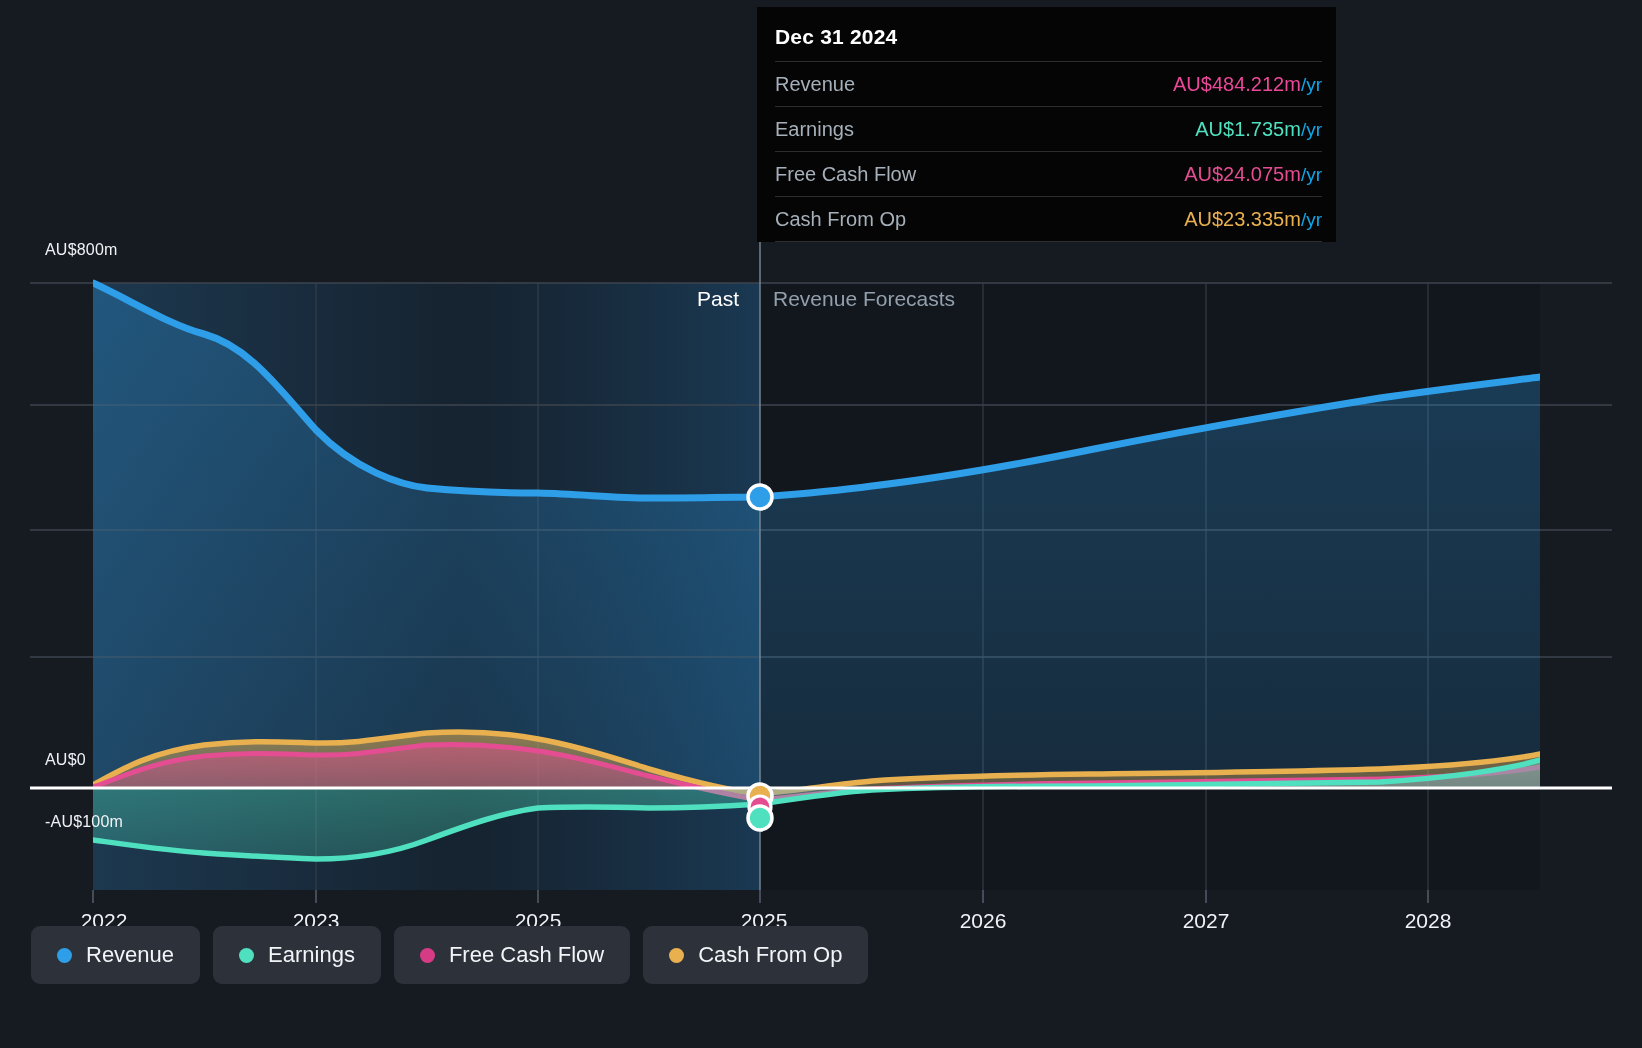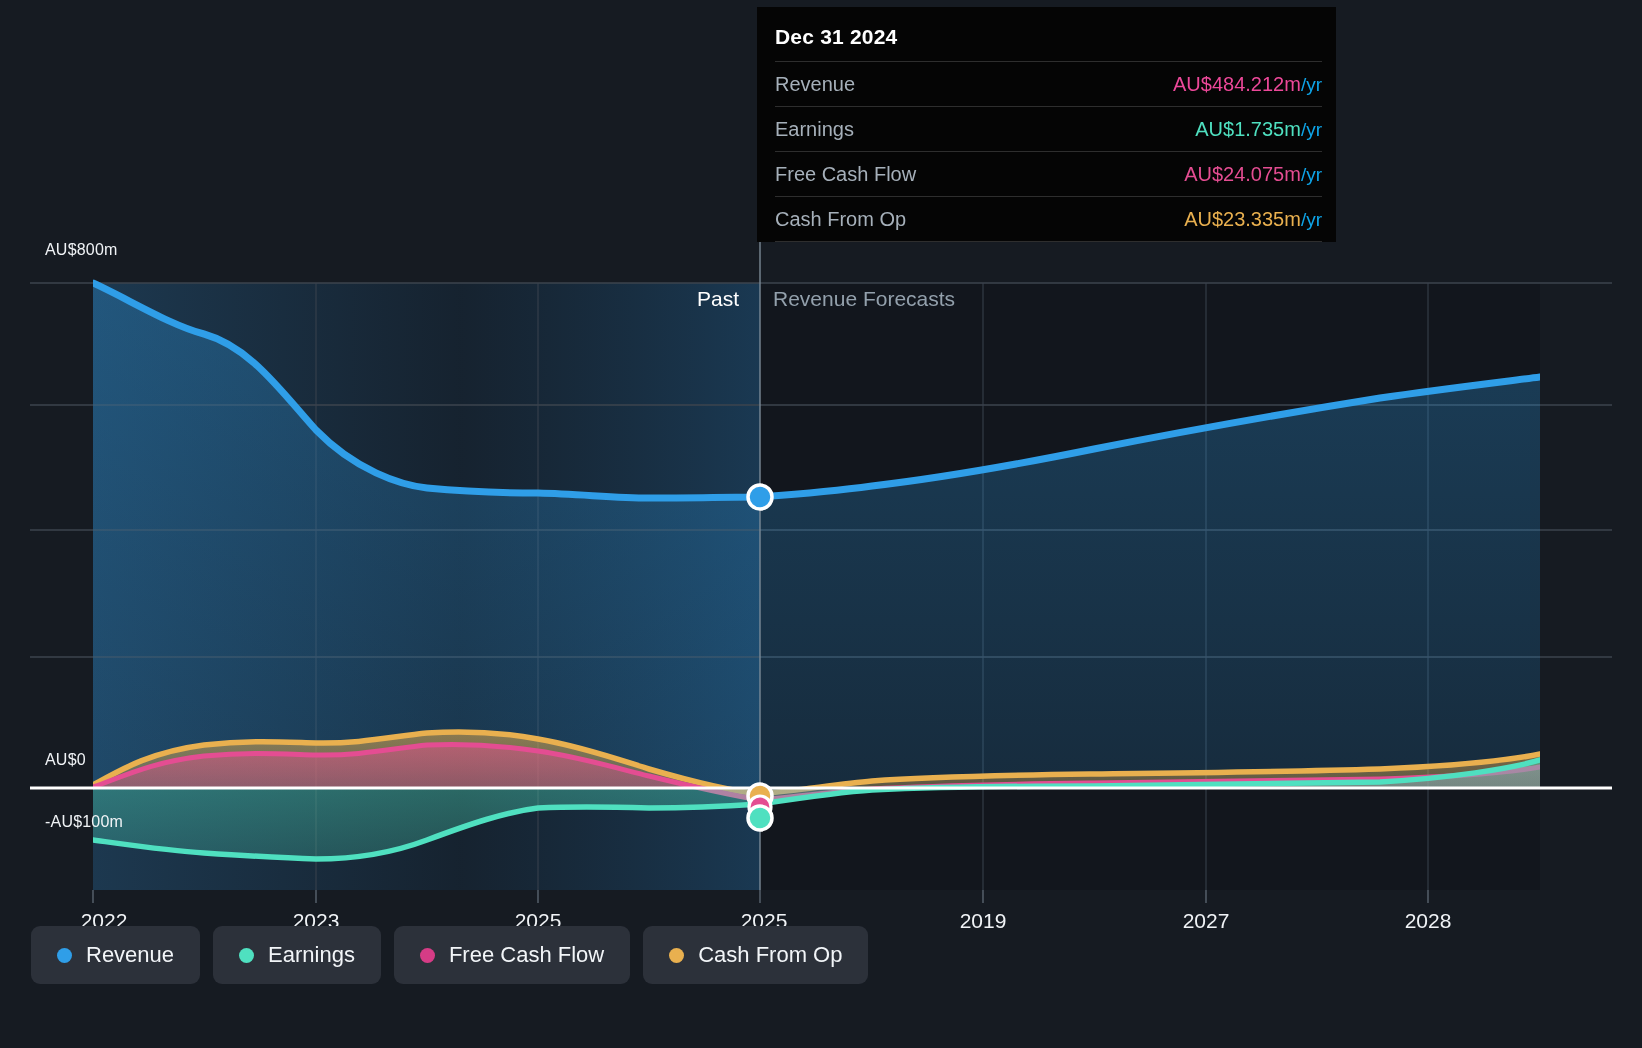--- a/index.html
+++ b/index.html
@@ -227,21 +227,21 @@
   </svg>
 
   <div class="ylab" style="left:45px;top:241px;">AU$800m</div>
   <div class="ylab" style="left:45px;top:751px;">AU$0</div>
   <div class="ylab" style="left:45px;top:813px;">-AU$100m</div>
 
   <div class="xlab" style="left:93px;top:909px;margin-left:11px;">2022</div>
   <div class="xlab" style="left:316px;top:909px;">2023</div>
   <div class="xlab" style="left:538px;top:909px;">2025</div>
   <div class="xlab" style="left:764px;top:909px;">2025</div>
-  <div class="xlab" style="left:983px;top:909px;">2019</div>
+  <div class="xlab" style="left:983px;top:909px;">2026</div>
   <div class="xlab" style="left:1206px;top:909px;">2027</div>
   <div class="xlab" style="left:1428px;top:909px;">2028</div>
 
   <div class="era past" style="left:697px;">Past</div>
   <div class="era fore" style="left:773px;">Revenue Forecasts</div>
 
   <div class="tooltip">
     <div class="tt-title">Dec 31 2024</div>
     <div class="tt-rows">
 

